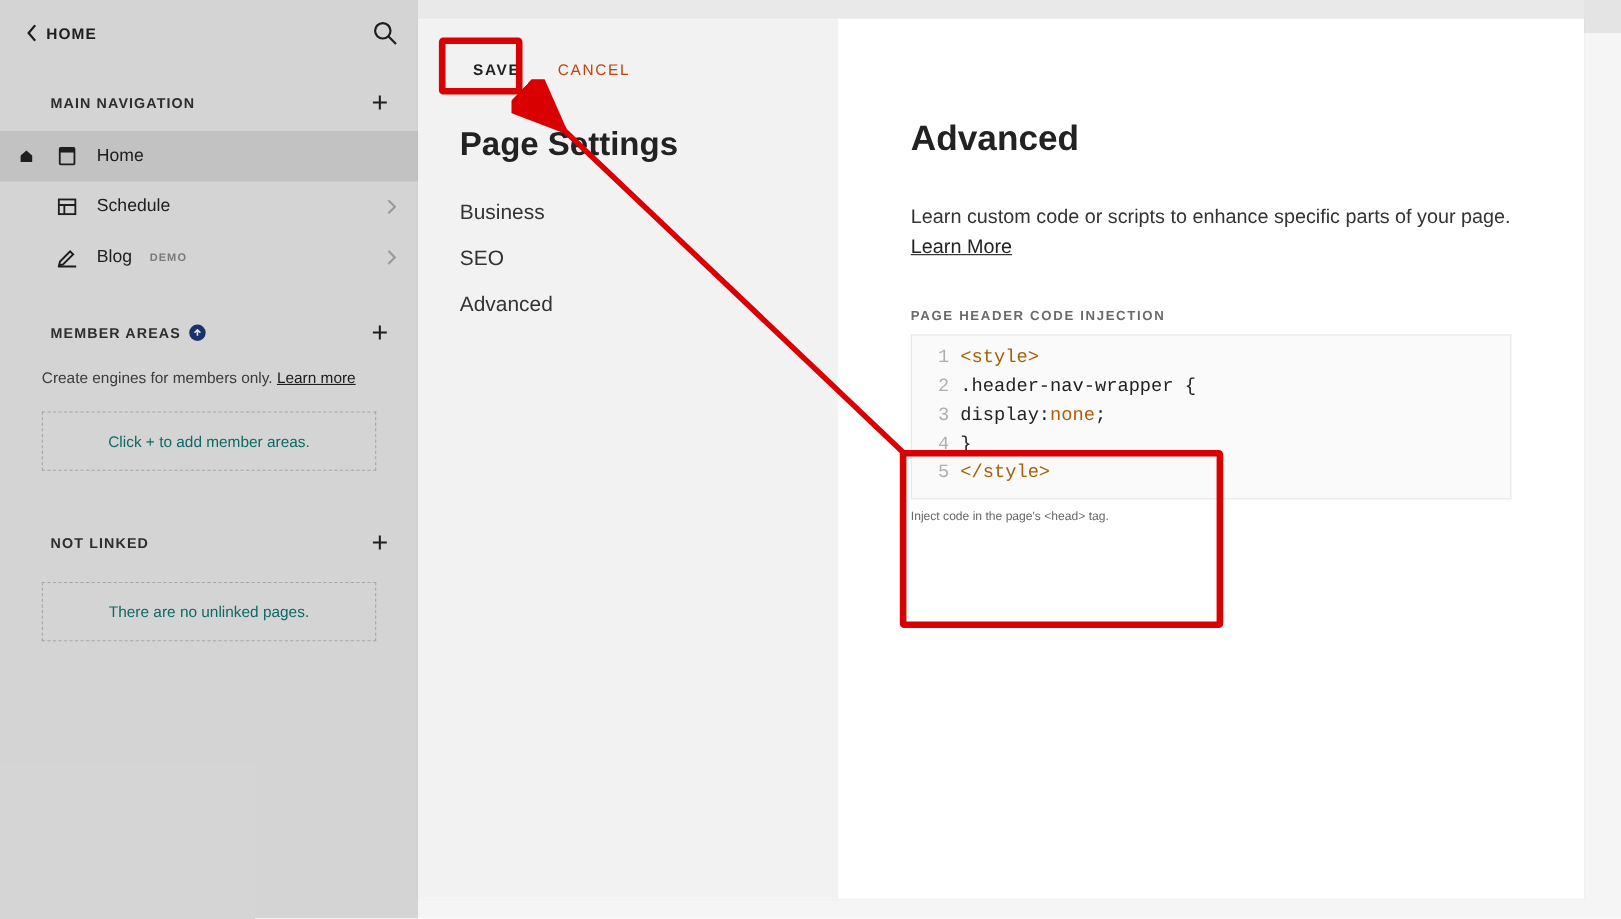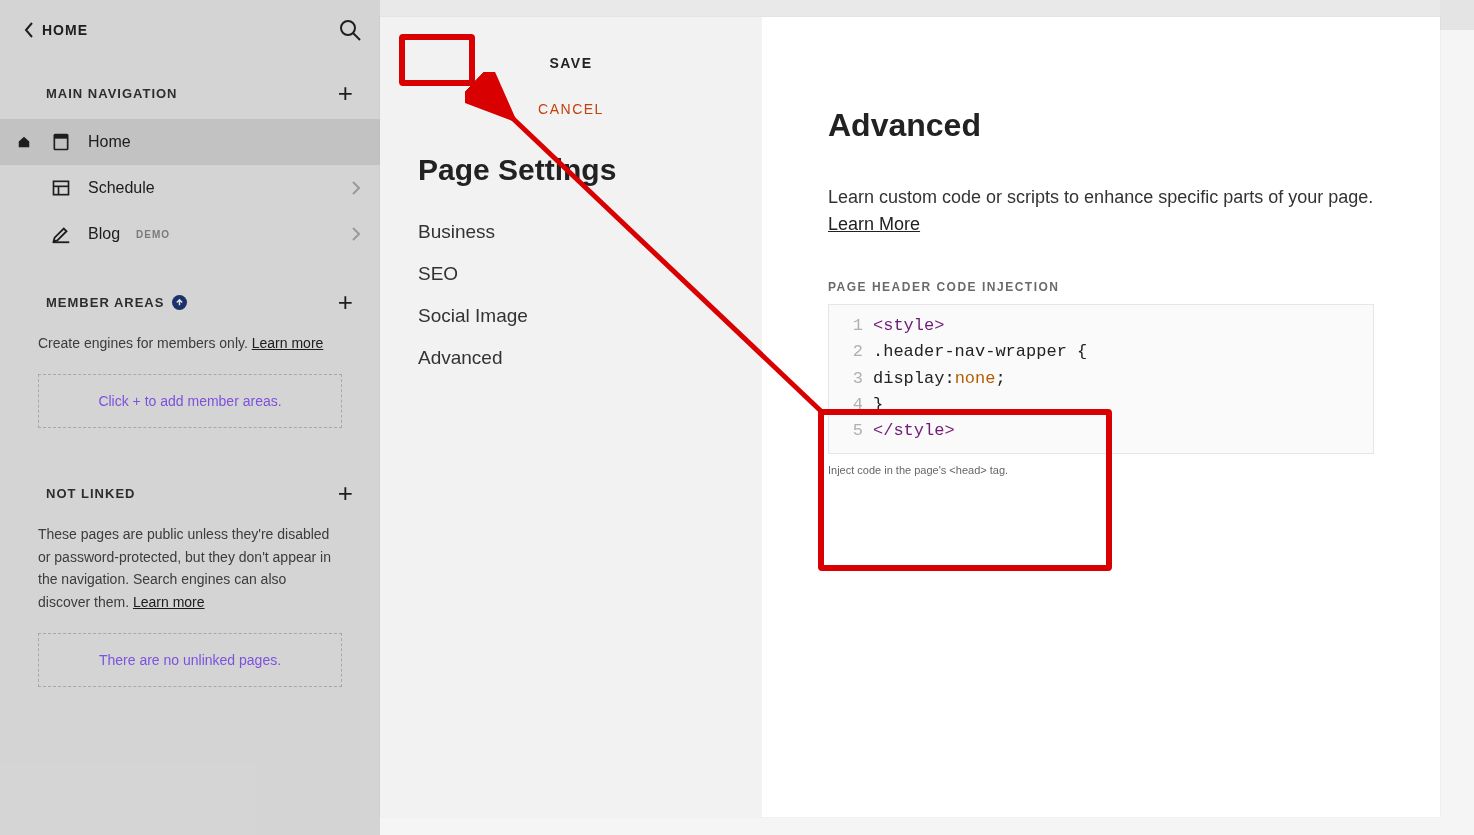--- a/index.html
+++ b/index.html
@@ -79,21 +79,21 @@
     line-height: 1.6;
   }
   .sidebar-note a { color:#222; text-decoration: underline; }
 
   .dashed-box {
     margin: 10px 38px 20px 38px;
     border: 1px dashed #bbb;
     text-align: center;
     padding: 18px 8px;
     font-size: 14px;
-    color: #8b5cf6;
+    color: #0f766e;
   }
 
   
   .preview-strip {
     position: absolute;
     left: 380px; top: 0; right: 0;
     height: 30px;
     background: #e9e9e9;
     display: flex;
     align-items: center;
@@ -123,21 +123,21 @@
     background: #fff;
     display: flex;
     box-shadow: 0 0 0 1px rgba(0,0,0,0.02);
   }
   .modal-left {
     width: 382px;
     background: #f2f2f2;
     padding: 30px 38px;
   }
   .modal-left .buttons {
-    display: flex; gap: 22px; align-items:center;flex-direction:column;
+    display: flex; gap: 22px; align-items:center;
   }
   .btn-save {
     font-weight: 600; letter-spacing: 1.5px; font-size: 14px;
     padding: 8px 12px;
     cursor: pointer;
   }
   .btn-cancel {
     font-weight: 500; letter-spacing: 1.5px; font-size: 14px;
     color: #c2410c; cursor:pointer;
   }
@@ -193,21 +193,21 @@
     line-height: 1.55;
     padding: 8px 0 8px 0;
     min-height: 150px;
   }
   .code-line { display:flex; }
   .gutter {
     width: 44px; text-align: right; color:#b0b0b0; padding-right: 10px;
     user-select:none;
   }
   .code-text { white-space: pre; }
-  .tok-tag { color: #701a75; }
+  .tok-tag { color: #a16207; }
   .tok-val { color: #b35c00; }
 
   .helper {
     margin-top: 10px; font-size: 11px; color:#666;
   }
 
   
   .hl {
     position: absolute;
     border: 6px solid #d80000;
@@ -317,44 +317,40 @@
   </div>
   <div class="sidebar-note">
     <span>Create engines for members only. </span><a href="#">Learn more</a>
   </div>
   <div class="dashed-box">Click + to add member areas.</div>
 
   <div class="section-label">
     <span>NOT LINKED</span>
     <span class="plus-btn">+</span>
   </div>
-  <div class="sidebar-note">
-    <span>These pages are public unless they're disabled or password-protected, but they don't appear in the navigation. Search engines can also discover them. </span><a href="#">Learn more</a>
-  </div>
   <div class="dashed-box">There are no unlinked pages.</div>
 </div>
 
 <div class="preview-strip">
   <span style="position:absolute; left:1086px;">HOME</span>
 </div>
 <div class="right-thin-bar"></div>
 
 <div class="dimmer"></div>
 
 <div class="modal">
   <div class="modal-left">
     <div class="buttons">
       <span class="btn-save">SAVE</span>
       <span class="btn-cancel">CANCEL</span>
     </div>
     <h1>Page Settings</h1>
     <div class="settings-nav">
       <div>Business</div>
       <div>SEO</div>
-      <div>Social Image</div>
       <div>Advanced</div>
     </div>
   </div>
 
   <div class="modal-right">
     <h2>Advanced</h2>
     <div class="desc">
       <span>Learn custom code or scripts to enhance specific parts of your page.</span><br>
       <a href="#">Learn More</a>
     </div>

